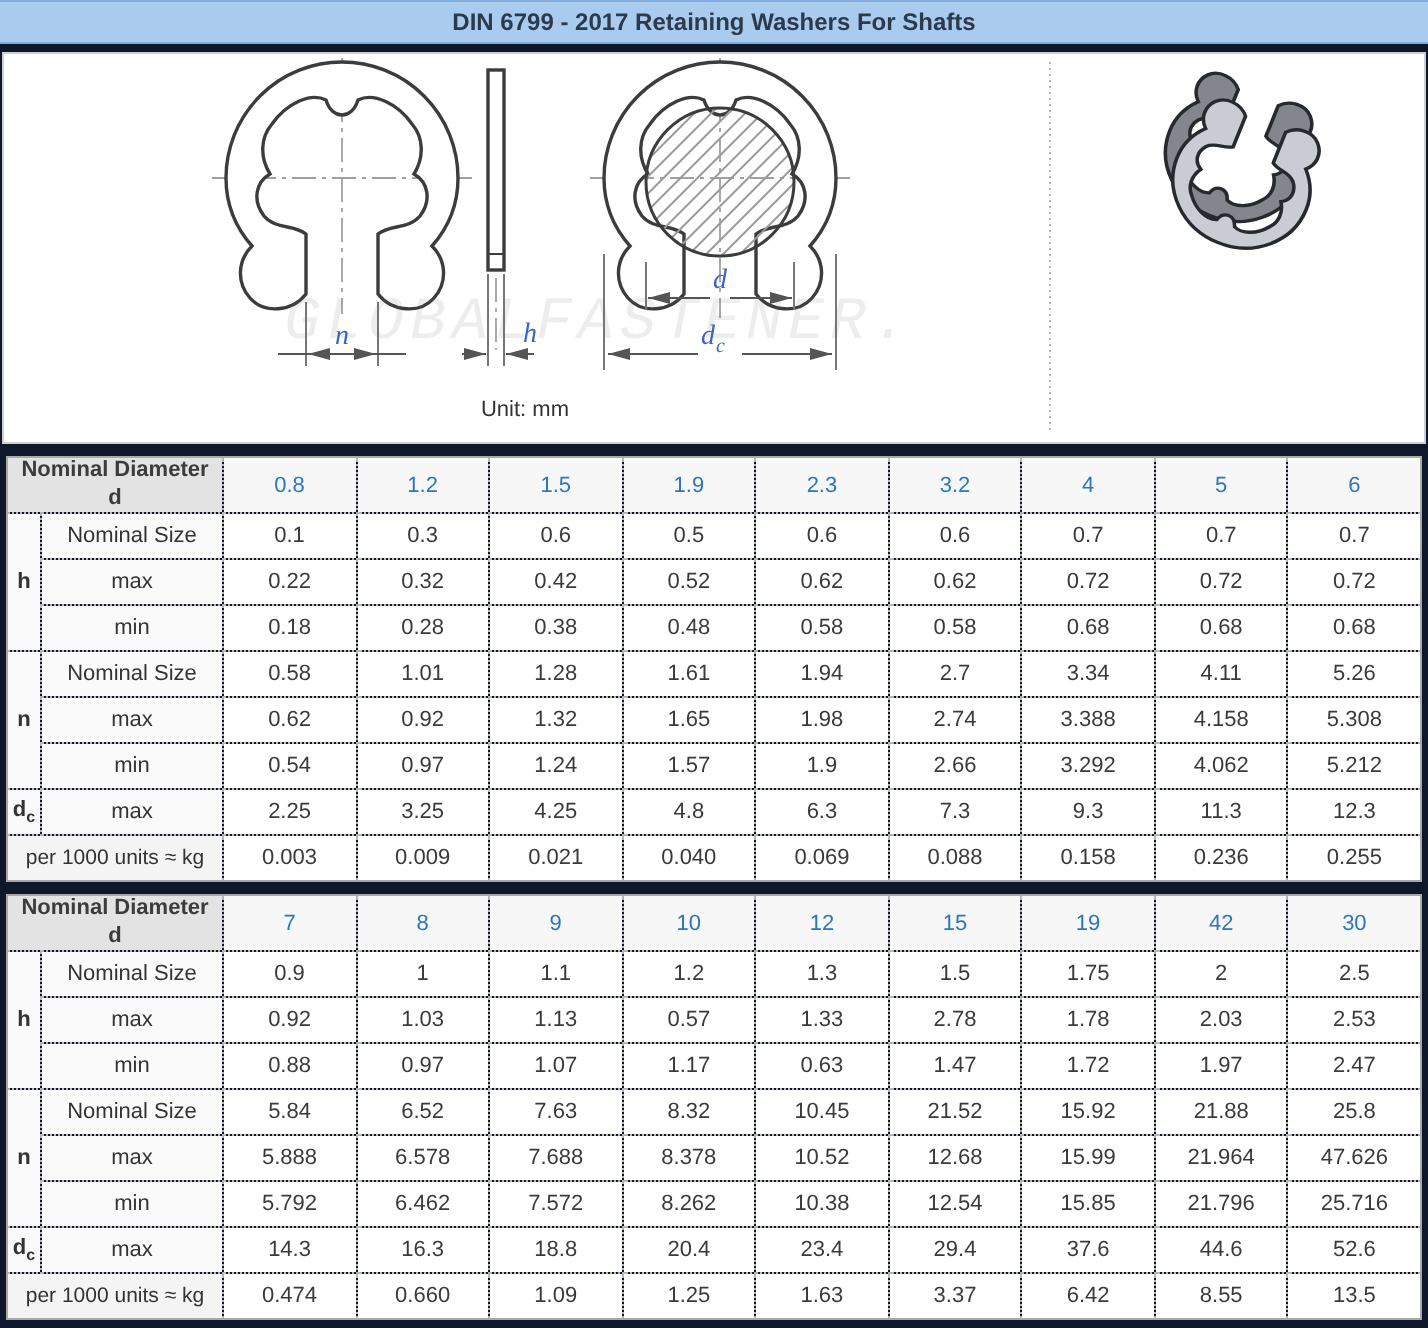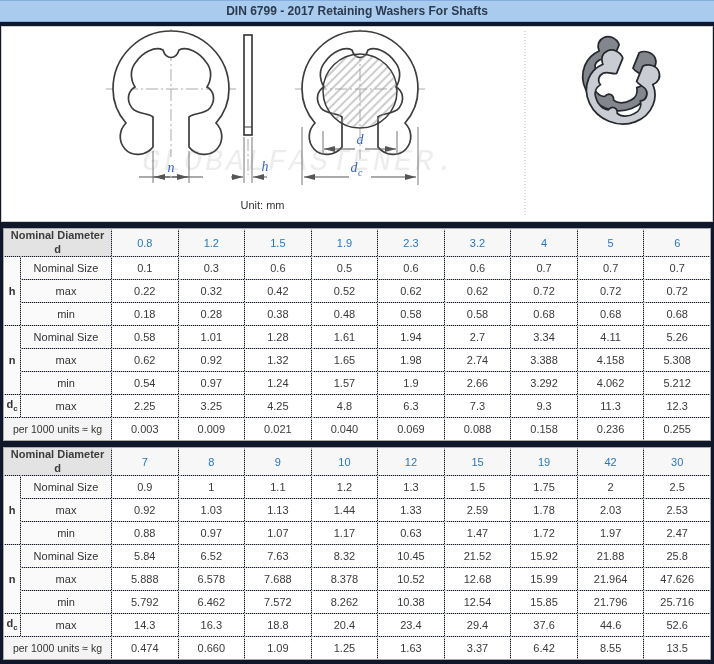--- a/index.html
+++ b/index.html
@@ -284,23 +284,23 @@
             <td class="val">1.5</td>
             <td class="val">1.75</td>
             <td class="val">2</td>
             <td class="val">2.5</td>
           </tr>
           <tr>
             <td class="slabel">max</td>
             <td class="val">0.92</td>
             <td class="val">1.03</td>
             <td class="val">1.13</td>
-            <td class="val">1.44</td>
+            <td class="val">0.57</td>
             <td class="val">1.33</td>
-            <td class="val">2.59</td>
+            <td class="val">2.78</td>
             <td class="val">1.78</td>
             <td class="val">2.03</td>
             <td class="val">2.53</td>
           </tr>
           <tr>
             <td class="slabel">min</td>
             <td class="val">0.88</td>
             <td class="val">0.97</td>
             <td class="val">1.07</td>
             <td class="val">1.17</td>

